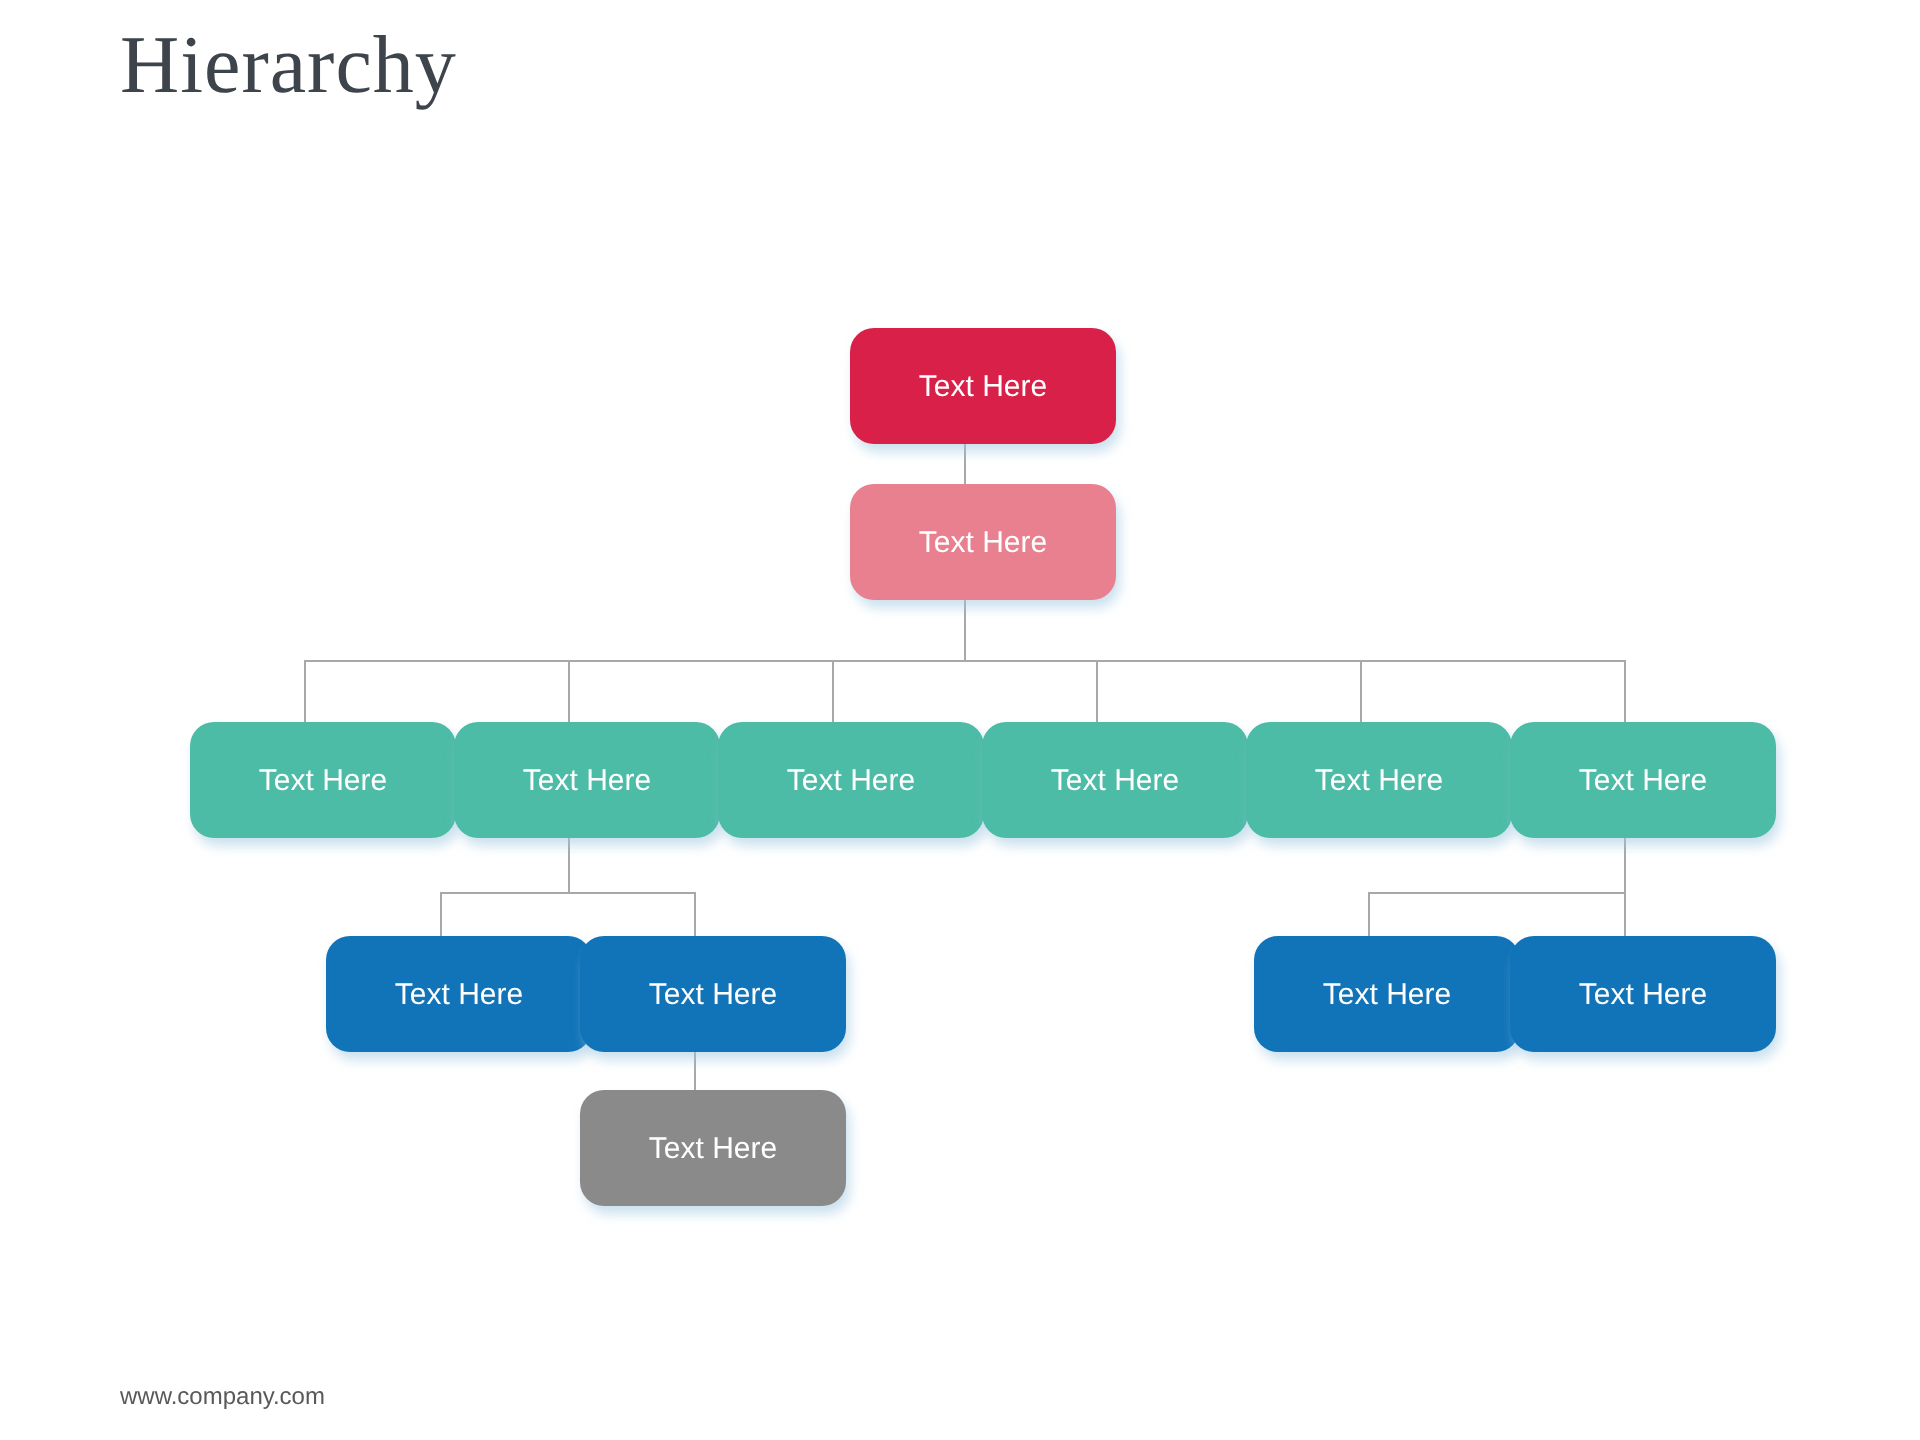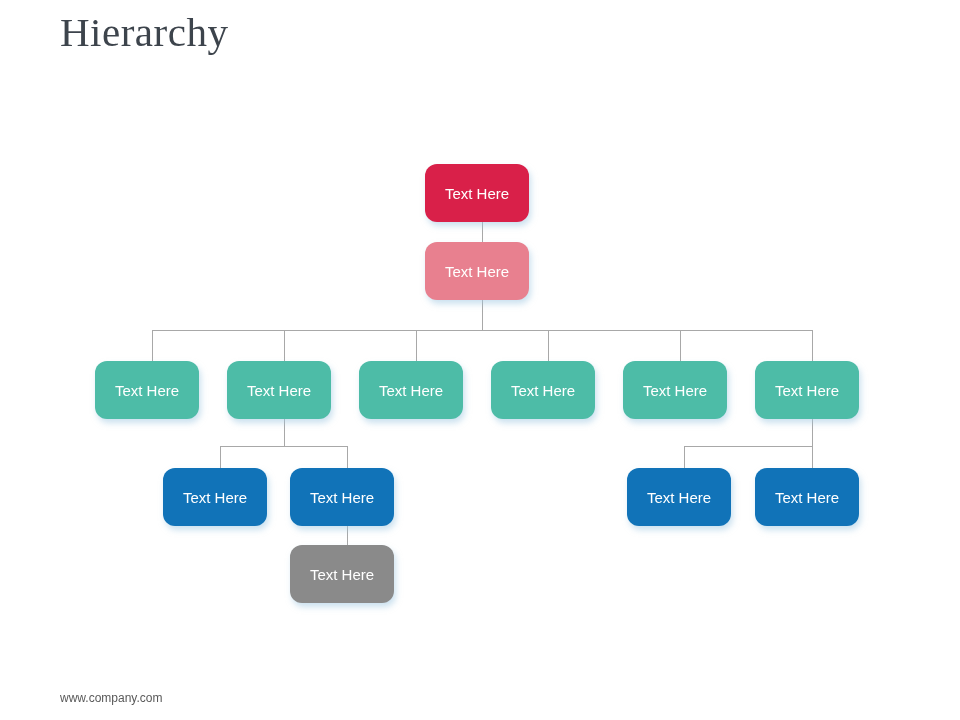--- a/index.html
+++ b/index.html
@@ -28,21 +28,21 @@
     top: 691px;
     font-size: 12px;
     color: #595959;
   }
   .diagram { position: absolute; left: 0; top: 0; width: 960px; height: 720px; }
   .conn { position: absolute; background: #a8a8a8; }
   .conn.v { width: 1px; }
   .conn.h { height: 1px; }
   .node {
     position: absolute;
-    width: 104px;
+    width: 133px;
     height: 58px;
     border-radius: 12px;
     display: flex;
     align-items: center;
     justify-content: center;
     color: #ffffff;
     font-size: 15px;
     box-shadow: 2px 4px 6px rgba(160, 200, 225, 0.55);
     cursor: default;
   }

